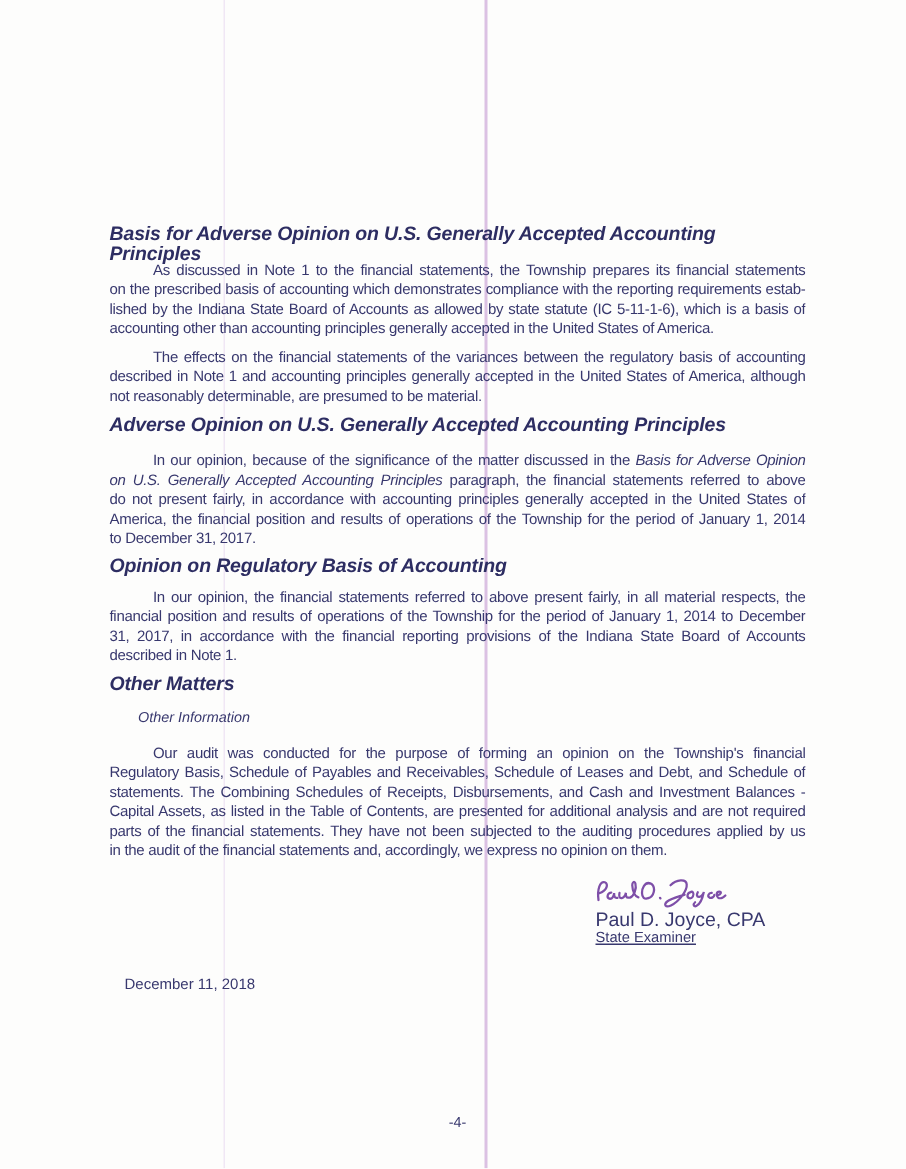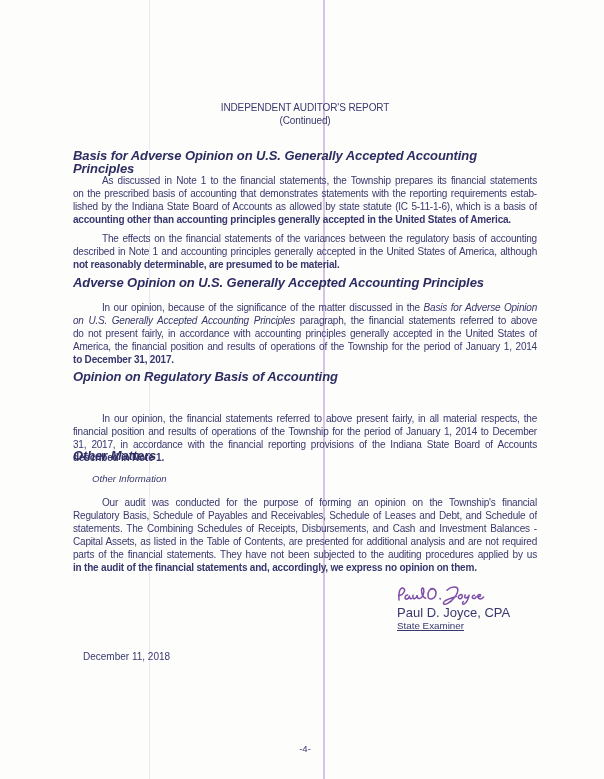--- a/index.html
+++ b/index.html
@@ -46,49 +46,45 @@
   .sub{
     font-style:italic;font-size:9.6px;line-height:13px;
     padding-left:19px;
   }
   .para{font-size:10px;letter-spacing:-0.2px;line-height:13px;}
   .para .line{
     height:13px;overflow:hidden;
     text-align:justify;text-align-last:justify;
   }
   .para .line.first{padding-left:29px;}
-  .para .line.last{text-align:left;text-align-last:left;font-weight:bold;}
+  .para .line.last{text-align:left;text-align-last:left;}
   .it{font-style:italic;}
   
   .s0{top:149px}.s1{top:174px}.s2{top:232px}.s3{top:276px}.s4{top:301px}
-  .s5{top:370px}.s6{top:412px}.s7{top:449px}.s8{top:472px}.s9{top:496px}
+  .s5{top:370px}.s6{top:392px}.s7{top:449px}.s8{top:472px}.s9{top:496px}
   .sig-script{position:absolute;left:395px;top:580px;width:100px;height:27px;z-index:2;}
   .sig-name{position:absolute;left:397px;top:606px;font-size:13px;line-height:13px;z-index:2;}
   .sig-role{position:absolute;left:397px;top:619px;font-size:9.8px;line-height:13px;z-index:2;text-decoration:underline;}
   .date-line{position:absolute;left:83px;top:650px;font-size:10px;line-height:13px;z-index:2;}
   .page-number{position:absolute;left:73px;top:742px;width:464px;text-align:center;font-size:9.6px;line-height:13px;z-index:2;}
 </style>
 </head>
 <body>
 
 <div class="page">
 
   <div class="fold-line faint"></div>
   <div class="fold-line main"></div>
 
-  <div class="abs title-block">
-    <div>INDEPENDENT AUDITOR'S REPORT</div>
-    <div>(Continued)</div>
-  </div>
 
   <div>
       <div class="abs hd s0">Basis for Adverse Opinion on U.S. Generally Accepted Accounting Principles</div>
       <div class="abs para s1">
         <div class="line first"><span>As discussed in Note 1 to the financial statements, the Township prepares its financial statements</span></div>
-        <div class="line"><span>on the prescribed basis of accounting that demonstrates statements with the reporting requirements estab-</span></div>
+        <div class="line"><span>on the prescribed basis of accounting which demonstrates compliance with the reporting requirements estab-</span></div>
         <div class="line"><span>lished by the Indiana State Board of Accounts as allowed by state statute (IC 5-11-1-6), which is a basis of</span></div>
         <div class="line last"><span>accounting other than accounting principles generally accepted in the United States of America.</span></div>
       </div>
       <div class="abs para s2">
         <div class="line first"><span>The effects on the financial statements of the variances between the regulatory basis of accounting</span></div>
         <div class="line"><span>described in Note 1 and accounting principles generally accepted in the United States of America, although</span></div>
         <div class="line last"><span>not reasonably determinable, are presumed to be material.</span></div>
       </div>
       <div class="abs hd s3">Adverse Opinion on U.S. Generally Accepted Accounting Principles</div>
       <div class="abs para s4">

